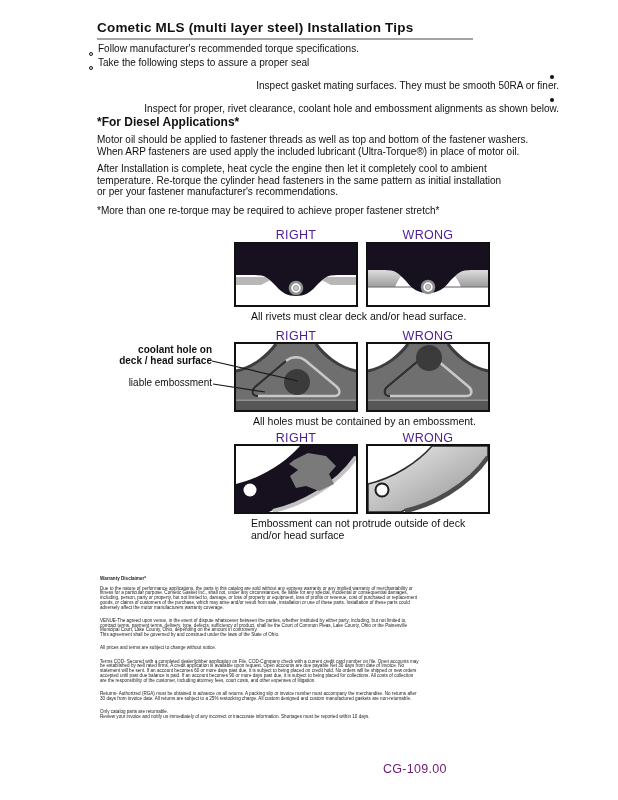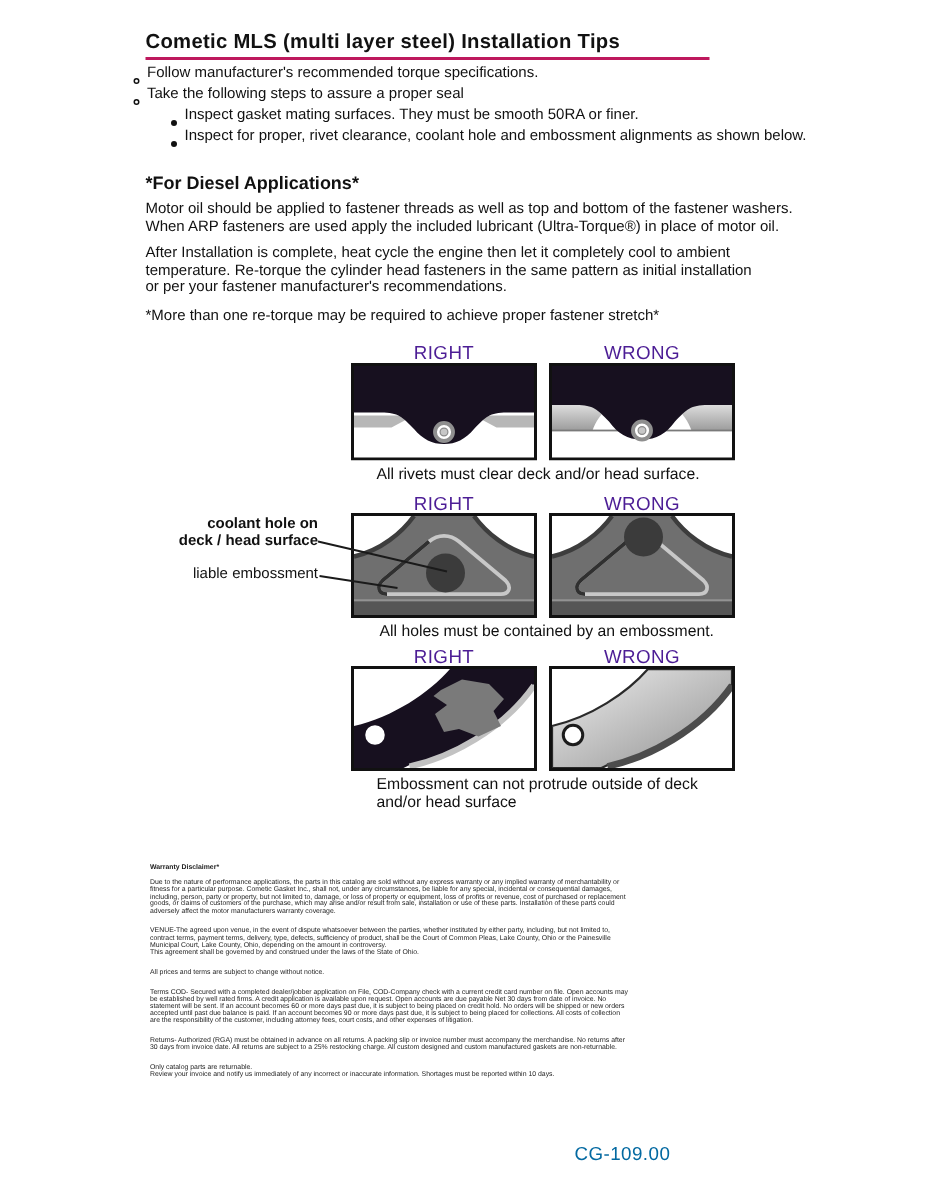--- a/index.html
+++ b/index.html
@@ -6,29 +6,29 @@
   html,body { background:#ffffff; }
   body { font-family:"Liberation Sans", sans-serif; color:#111; }
   .page {
     position:relative; width:618px; height:800px; background:#fff; overflow:hidden;
   }
   .abs { position:absolute; }
 
   .title {
     left:97px; top:20px; width:376px;
     font-size:13.5px; font-weight:bold; letter-spacing:.2px;
-    border-bottom:2px solid #be185d; padding-bottom:3px; white-space:nowrap;
+    border-bottom:2px solid #a3a3a3; padding-bottom:3px; white-space:nowrap;
   }
 
   .bullets { left:89px; top:42px; width:470px; font-size:10px; line-height:14px; }
   .b-row { display:flex; align-items:flex-end; }
   .b-row .mk { flex:0 0 auto; margin-top:5px; margin-right:5px; }
   .mk.ring { width:4px; height:4px; border:1px solid #111; border-radius:50%; }
   .mk.dot  { width:4px; height:4px; background:#111; border-radius:50%; }
-  .b-row.sub { margin-left:25px; }
+  .b-row.sub { margin-left:25px;flex-direction:column; }
 
   .diesel-h { left:97px; top:115px; font-size:12px; font-weight:bold; }
   .body-p { left:97px; top:0; width:480px; font-size:10px; line-height:11.5px; white-space:pre-line; }
   .p1 { top:134px; }
   .p2 { top:163px; }
   .note { top:205px; }
 
   .dg-label { font-size:12.5px; color:#4c1d95; width:124px; text-align:center; letter-spacing:.3px; }
   .caption { font-size:10.5px; line-height:12px; white-space:pre-line;margin-left:15px; }
 
@@ -36,21 +36,21 @@
 
   .fineprint { left:100px; top:576px; width:420px; height:180px; }
   .fp-inner {
     width:840px; transform:scale(0.5); transform-origin:0 0;
     font-size:9.2px; line-height:9.5px; color:#1c1c1c;
   }
   .fp-h { font-weight:bold; margin-bottom:10px; }
   .fp-inner p { white-space:pre-line; margin-bottom:17px; }
   .fp-inner p.mb0 { margin-bottom:0; }
 
-  .page-num { left:383px; top:762px; font-size:12.5px; color:#0369a1; letter-spacing:.3px; }
+  .page-num { left:383px; top:762px; font-size:12.5px; color:#701a75; letter-spacing:.3px; }
 
   svg { display:block; }
 </style>
 </head>
 <body>
 
 <div class="page">
 
   <div class="abs title">Cometic MLS (multi layer steel) Installation Tips</div>
 

